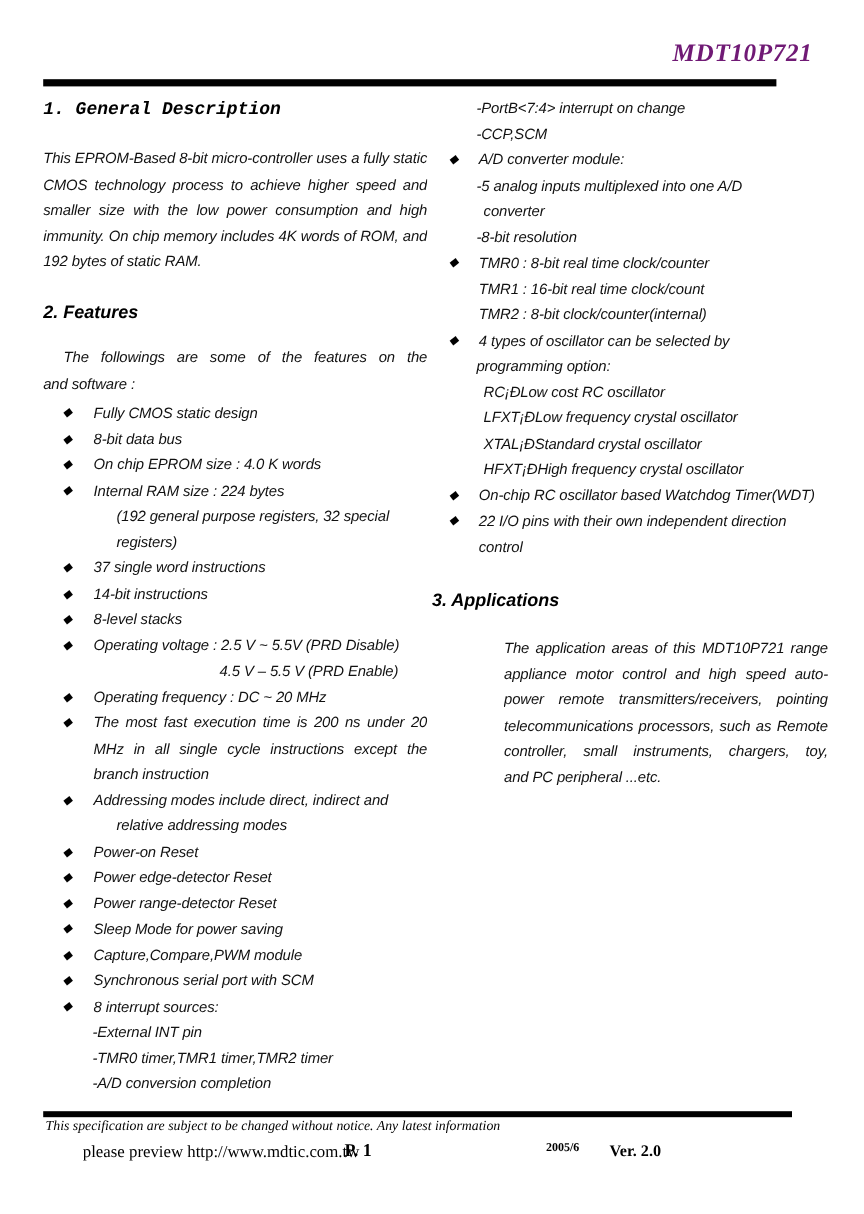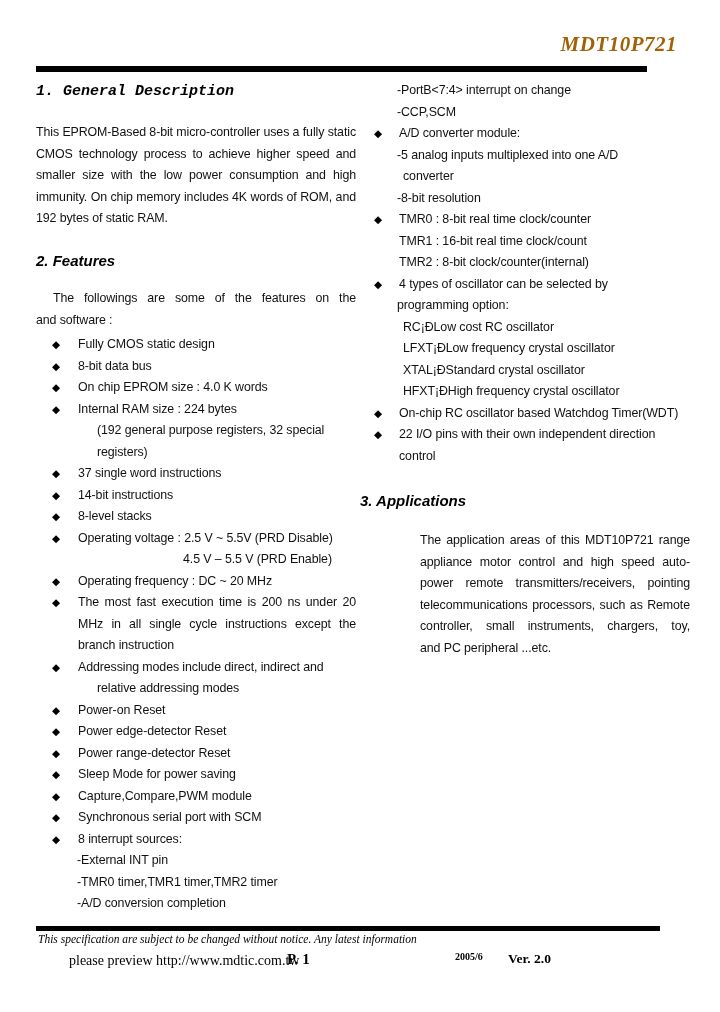--- a/index.html
+++ b/index.html
@@ -1,34 +1,34 @@
 <!DOCTYPE html>
 <html><head>
 <meta charset="utf-8">
 <style>
   html,body{margin:0;padding:0;background:#fff;}
   #page{position:relative;width:720px;height:1012px;background:#ffffff;overflow:hidden;
         font-family:"Liberation Sans",sans-serif;color:#111;}
 
   .product-title{position:absolute;top:32px;right:43px;
         font-family:"Liberation Serif",serif;font-style:italic;font-weight:bold;
-        font-size:21px;letter-spacing:.5px;color:#a16207;}
+        font-size:21px;letter-spacing:.5px;color:#701a75;}
   .hrule{position:absolute;left:36px;top:66px;width:611px;height:6px;background:#000;}
 
   .col{position:absolute;top:0;}
   .col-left{left:36px;width:320px;}
   .col-right{left:372px;width:318px;}
 
   .sec-heading{position:absolute;left:0;font-size:15px;font-weight:bold;font-style:italic;
         color:#000;white-space:nowrap;}
   .h-general{top:83px;font-family:Liberation Mono, monospace;}
   .h-features{top:252px;}
   .h-applications{top:492px;left:-12px;}
 
-  .tblock{position:absolute;left:0;width:100%;}
+  .tblock{position:absolute;left:0;width:100%;font-style:italic;}
   .para-general{top:122px;}
   .intro{top:288px;}
   .list-left{top:334px;}
   .list-right{top:80px;}
   .para-applications{top:530px;}
 
   .frow{position:relative;height:21.5px;line-height:21.5px;font-size:12.4px;
         letter-spacing:-0.1px;overflow:hidden;}
   .frow .diamond{position:absolute;top:0;font-size:10.5px;line-height:21.5px;color:#000;}
   .col-left  .diamond{left:16px;}

